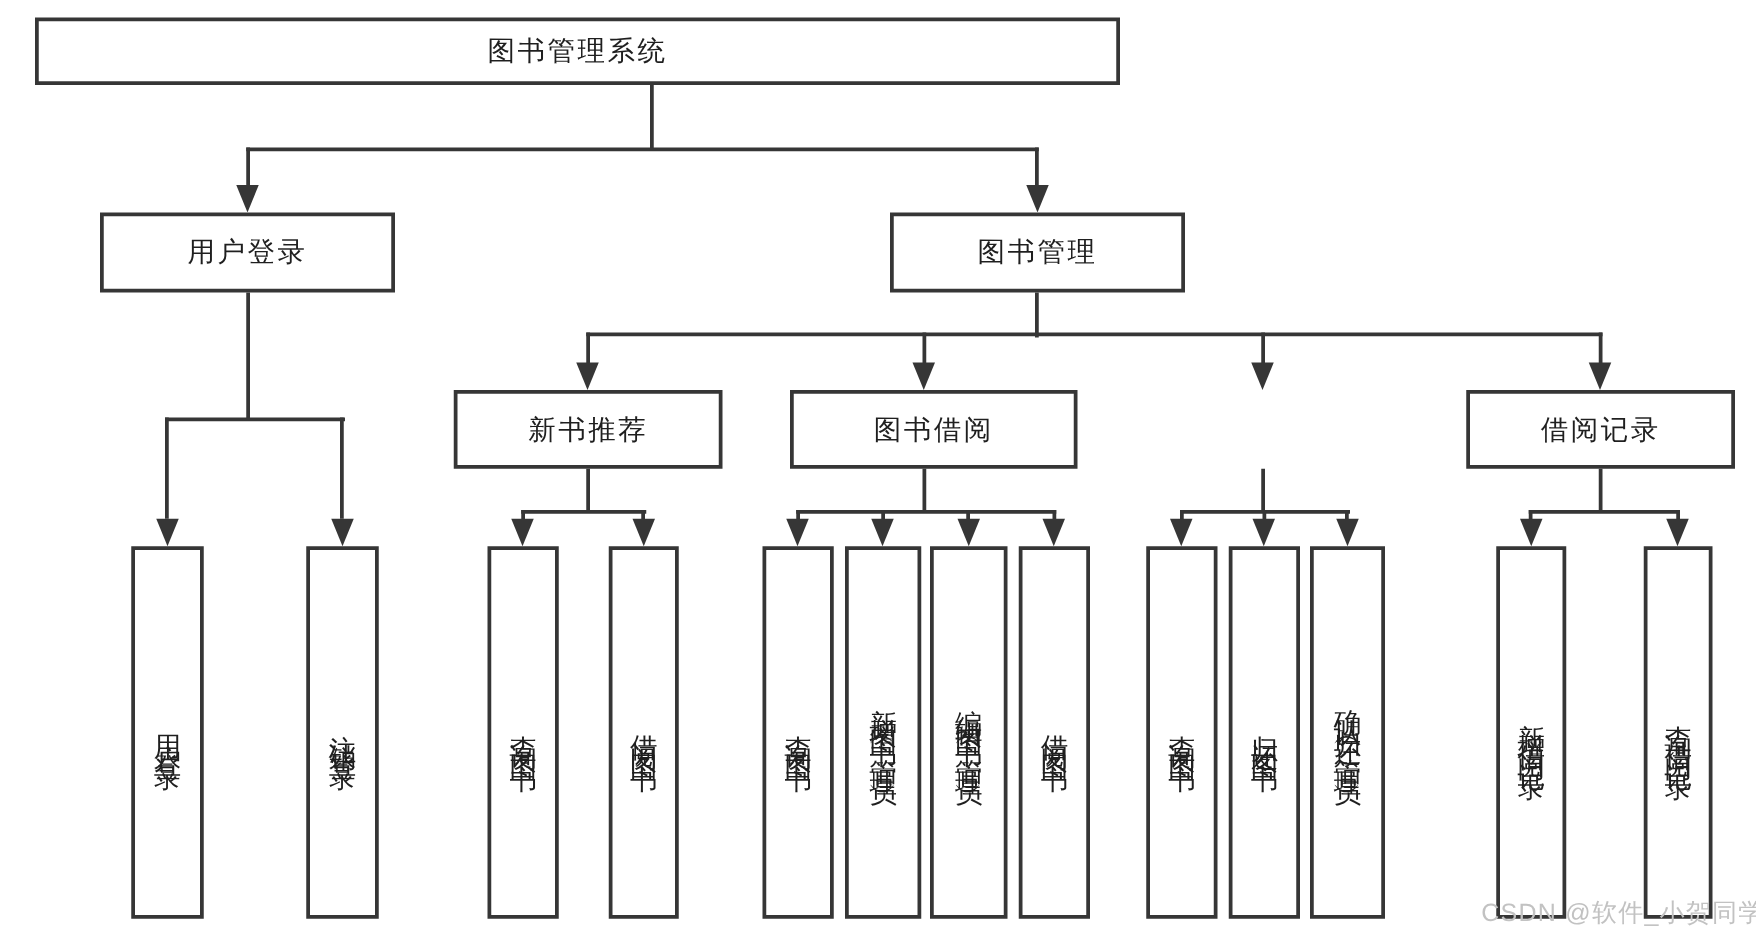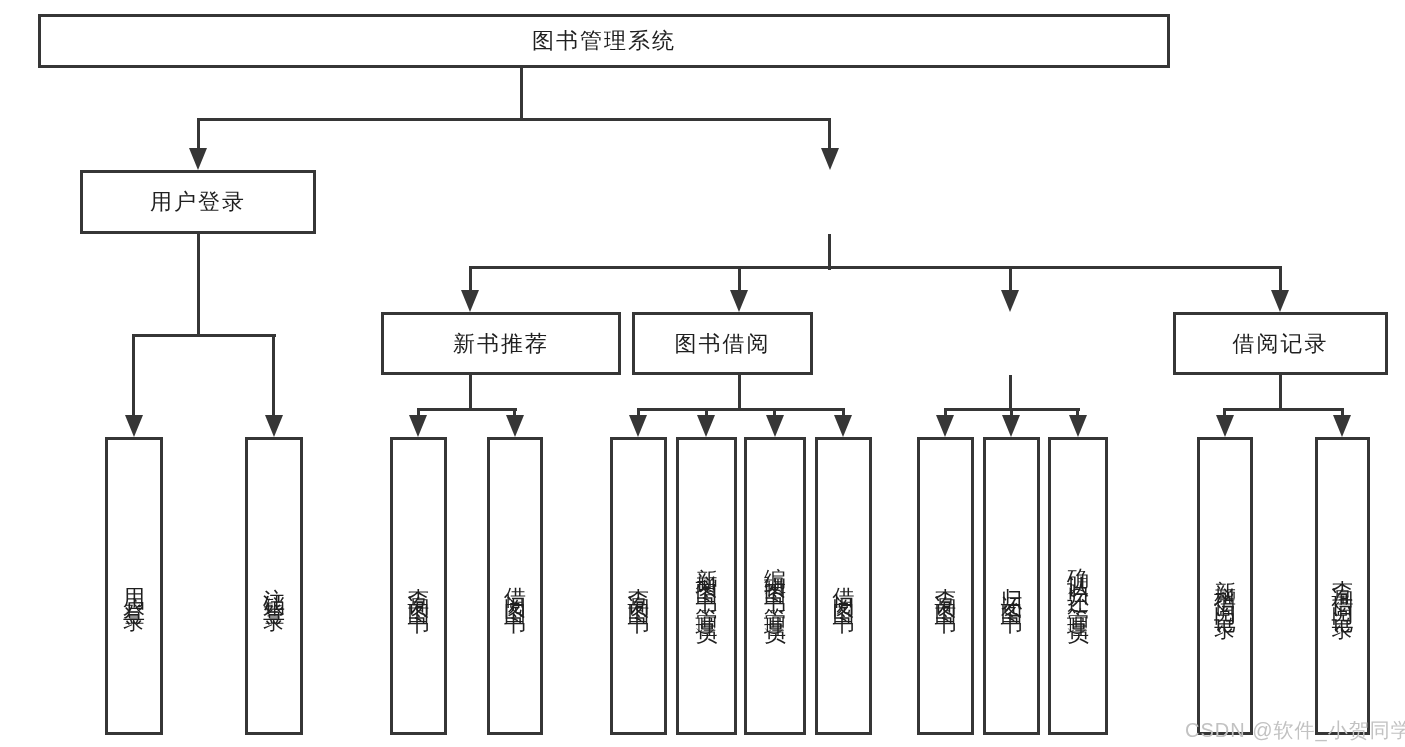--- a/index.html
+++ b/index.html
@@ -39,51 +39,52 @@
     position:absolute; left:1185px; top:717px;
     font-size:20px; color:var(--watermark);
     letter-spacing:1px; z-index:10; white-space:nowrap;
   }
 </style>
 </head>
 <body>
 
 <div class="canvas">
 
-  <div class="box hbox" style="left:38px;top:14px;width:1132px;height:54px;">图书管理系统</div>
+  <div class="box hbox" style="left:28px;top:14px;width:868px;height:54px;">图书管理系统</div>
 
   <div class="line" style="left:520px;top:68px;width:3px;height:52px;"></div>
   <div class="line" style="left:197px;top:118px;width:634px;height:3px;"></div>
   <div class="line" style="left:197px;top:118px;width:3px;height:32px;"></div>
   <div class="arrow" style="left:189px;top:148px;"></div>
   <div class="line" style="left:828px;top:118px;width:3px;height:32px;"></div>
   <div class="arrow" style="left:821px;top:148px;"></div>
 
   <div class="box hbox" style="left:80px;top:170px;width:236px;height:64px;">用户登录</div>
+  <div class="box hbox" style="left:712px;top:170px;width:236px;height:64px;">图书管理</div>
 
   <div class="line" style="left:197px;top:234px;width:3px;height:102px;"></div>
   <div class="line" style="left:132px;top:334px;width:144px;height:3px;"></div>
   <div class="line" style="left:132px;top:334px;width:3px;height:81px;"></div>
   <div class="arrow" style="left:125px;top:415px;"></div>
   <div class="line" style="left:272px;top:334px;width:3px;height:81px;"></div>
   <div class="arrow" style="left:265px;top:415px;"></div>
 
   <div class="line" style="left:828px;top:234px;width:3px;height:36px;"></div>
   <div class="line" style="left:469px;top:266px;width:813px;height:3px;"></div>
   <div class="line" style="left:469px;top:266px;width:3px;height:26px;"></div>
   <div class="arrow" style="left:461px;top:290px;"></div>
   <div class="line" style="left:738px;top:266px;width:3px;height:26px;"></div>
   <div class="arrow" style="left:730px;top:290px;"></div>
   <div class="line" style="left:1009px;top:266px;width:3px;height:26px;"></div>
   <div class="arrow" style="left:1001px;top:290px;"></div>
   <div class="line" style="left:1279px;top:266px;width:3px;height:26px;"></div>
   <div class="arrow" style="left:1271px;top:290px;"></div>
 
-  <div class="box hbox" style="left:381px;top:312px;width:240px;height:63px;">新书推荐</div>
-  <div class="box hbox" style="left:632px;top:312px;width:181px;height:63px;">图书借阅</div>
+  <div class="box hbox" style="left:363px;top:312px;width:215px;height:63px;">新书推荐</div>
+  <div class="box hbox" style="left:632px;top:312px;width:230px;height:63px;">图书借阅</div>
   <div class="box hbox" style="left:1173px;top:312px;width:215px;height:63px;">借阅记录</div>
 
   <div class="line" style="left:469px;top:375px;width:3px;height:35px;"></div>
   <div class="line" style="left:417px;top:408px;width:100px;height:3px;"></div>
   <div class="line" style="left:417px;top:408px;width:3px;height:10px;"></div>
   <div class="arrow" style="left:409px;top:415px;"></div>
   <div class="line" style="left:513px;top:408px;width:3px;height:10px;"></div>
   <div class="arrow" style="left:506px;top:415px;"></div>
 
   <div class="line" style="left:738px;top:375px;width:3px;height:35px;"></div>

